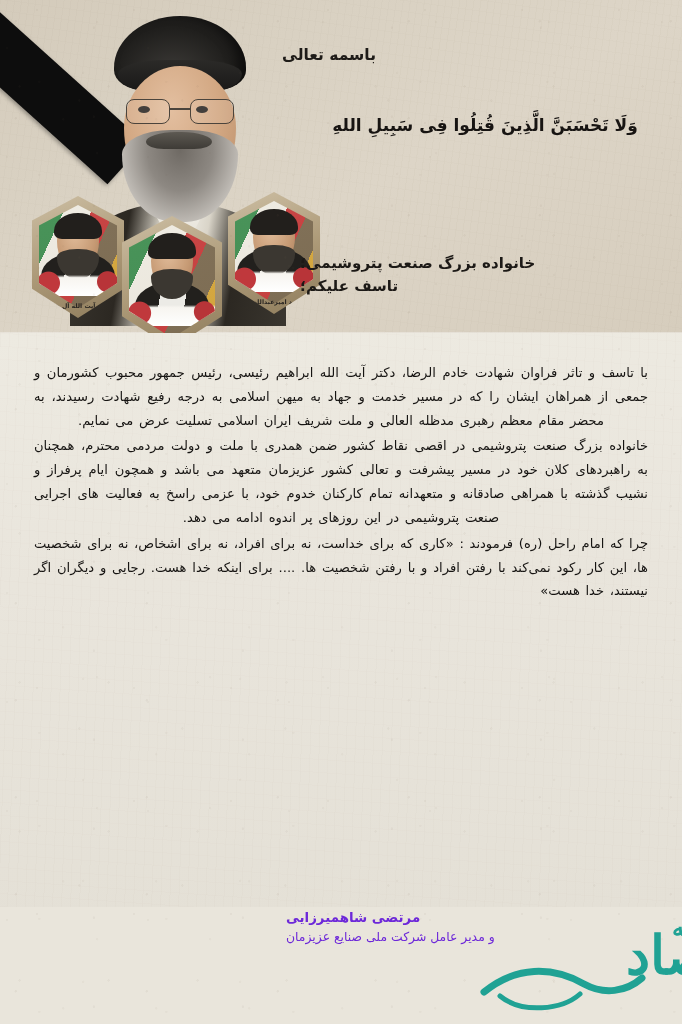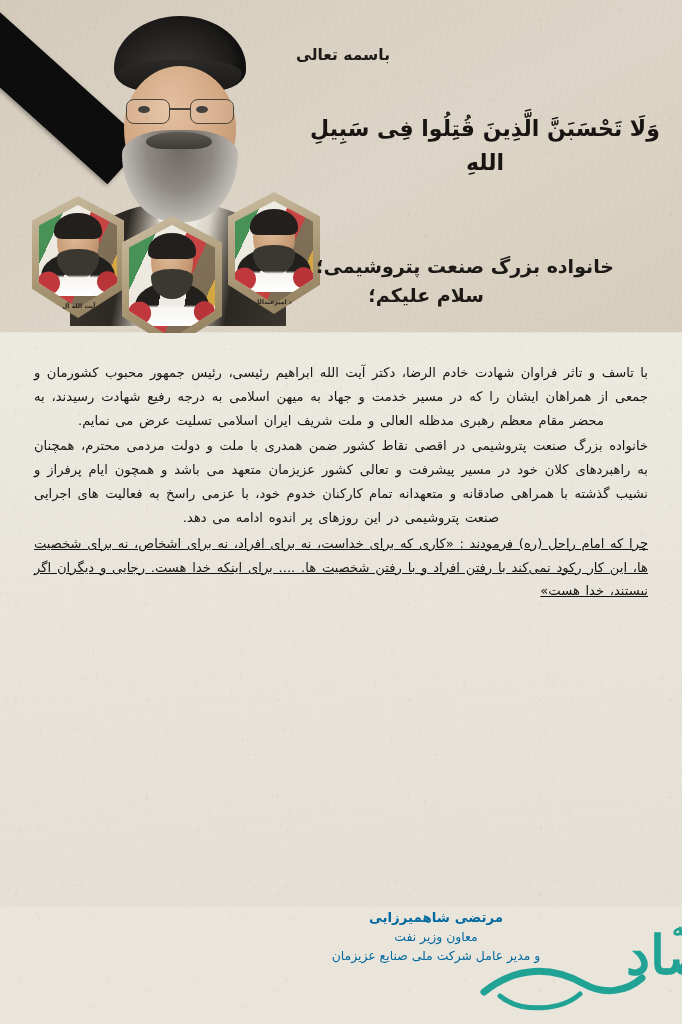--- a/index.html
+++ b/index.html
@@ -224,43 +224,43 @@
     letter-spacing: -.1px;
     line-height: 1;
   }
   #med-left   { left: 32px;  top: 196px; }
   #med-mid    { left: 122px; top: 216px; width: 100px; height: 132px; z-index: 4; }
   #med-right  { left: 228px; top: 192px; }
 
   
   #basmeh {
     position: absolute;
-    right: 292px; top: 46px;
+    right: 306px; top: 46px;
     font-size: 15.5px;
     font-weight: 700;
     color: #1e1b18;
     letter-spacing: .2px;
   }
   #verse {
     position: absolute;
     right: 16px; top: 112px;
     width: 362px;
     text-align: center;
     font-family: "DejaVu Sans", "Liberation Sans", sans-serif;
-    font-size: 22px;
+    font-size: 17px;
     font-weight: 700;
     line-height: 1.55;
     color: #171412;
   }
   #salutation {
     position: absolute;
     right: 52px; top: 252px;
     width: 330px;
-    text-align: center;
-    font-size: 19px;
+    text-align: left;
+    font-size: 15px;
     font-weight: 700;
     line-height: 1.55;
     color: #1c1916;
   }
   #salutation .ln2 { padding-inline-start: 78px; }
 
   
   #body {
     position: absolute;
     left: 0; top: 333px;
@@ -278,29 +278,29 @@
     position: absolute;
     right: 34px; left: 34px; top: 28px;
     color: #161412;
     font-size: 13.1px;
     line-height: 1.82;
     text-align: justify;
     text-align-last: center;
     word-spacing: 1.5px;
   }
   #letter p { margin: 0 0 2px 0; }
-  #letter p.last-right { text-align-last: right; text-decoration: underline; }
+  #letter p.last-right { text-align-last: right; }
 
   
   #signature {
     position: absolute;
     right: 96px; top: 908px;
     width: 300px;
-    text-align: center;
-    color: #0369a1;
+    text-align: left;
+    color: #6d28d9;
     line-height: 1.5;
   }
   #sig-name { font-size: 13.4px; font-weight: 700; }
   #sig-role1, #sig-role2 { font-size: 12.4px; }
 
   
   #watermark {
     position: absolute;
     left: 476px; top: 896px;
     width: 206px; height: 118px;
@@ -389,39 +389,38 @@
     </div>
 
     <div id="basmeh">باسمه تعالی</div>
 
     <div id="verse">
       <div>وَلَا تَحْسَبَنَّ الَّذِينَ قُتِلُوا فِى سَبِيلِ اللهِ</div>
     </div>
 
     <div id="salutation">
       <div class="ln1">خانواده بزرگ صنعت پتروشیمی؛</div>
-      <div class="ln2">سلام علیکم؛</div>
+      <div class="ln2">تاسف علیکم؛</div>
     </div>
   </div>
 
   <div class="seam"></div>
 
   <div id="body">
     <div class="fiber"></div>
 
     <div id="letter">
       <p>با تاسف و تاثر فراوان شهادت خادم الرضا، دکتر آیت الله ابراهیم رئیسی، رئیس جمهور محبوب کشورمان و جمعی از همراهان ایشان را که در مسیر خدمت و جهاد به میهن اسلامی به درجه رفیع شهادت رسیدند، به محضر مقام معظم رهبری مدظله العالی و ملت شریف ایران اسلامی تسلیت عرض می نمایم.</p>
       <p>خانواده بزرگ صنعت پتروشیمی در اقصی نقاط کشور ضمن همدری با ملت و دولت مردمی محترم، همچنان به راهبردهای کلان خود در مسیر پیشرفت و تعالی کشور عزیزمان متعهد می باشد و همچون ایام پرفراز و نشیب گذشته با همراهی صادقانه و متعهدانه تمام کارکنان خدوم خود، با عزمی راسخ به فعالیت های اجرایی صنعت پتروشیمی در این روزهای پر اندوه ادامه می دهد.</p>
       <p class="last-right">چرا که امام راحل (ره) فرمودند : «کاری که برای خداست، نه برای افراد، نه برای اشخاص، نه برای شخصیت ها، این کار رکود نمی‌کند با رفتن افراد و با رفتن شخصیت ها. .... برای اینکه خدا هست. رجایی و دیگران اگر نیستند، خدا هست»</p>
     </div>
   </div>
 
   <div id="signature">
     <div id="sig-name">مرتضی شاهمیرزایی</div>
-    <div id="sig-role1">معاون وزیر نفت</div>
     <div id="sig-role2">و مدیر عامل شرکت ملی صنایع عزیزمان</div>
   </div>
 
   <div id="watermark">
     <svg width="206" height="118" viewBox="0 0 206 118" xmlns="http://www.w3.org/2000/svg">
       <g opacity="0.92">
         <text id="wm-text" x="150" y="78" text-anchor="end">اقتصاد</text>
         <text id="wm-text-small" x="196" y="40" text-anchor="end">صفحه</text>
         <path d="M8 96 C 40 70, 76 70, 108 88 C 128 99, 150 96, 166 82" fill="none" stroke="#0f9d8f" stroke-width="7" stroke-linecap="round"></path>
         <path d="M24 100 C 46 118, 86 114, 104 98" fill="none" stroke="#0f9d8f" stroke-width="5" stroke-linecap="round"></path>

